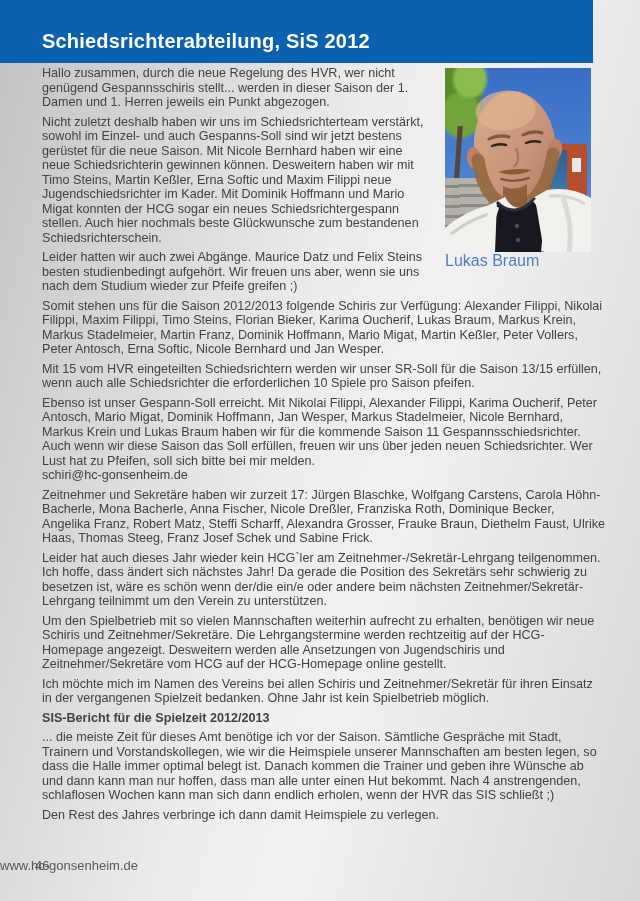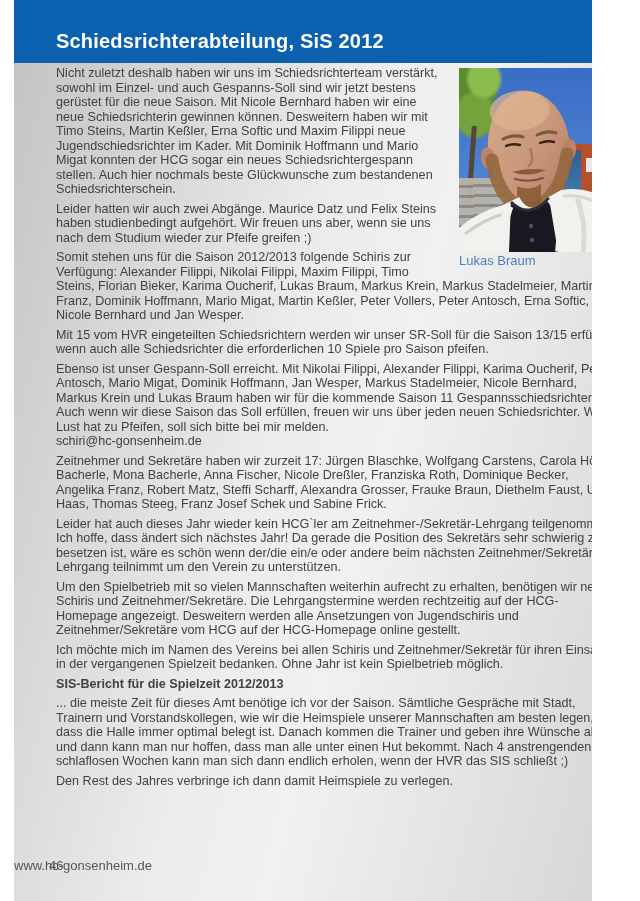--- a/index.html
+++ b/index.html
@@ -1,23 +1,22 @@
 <!DOCTYPE html>
 <html><head>
 <meta charset="utf-8">
 <style>
   html,body { margin:0; padding:0; }
   .page {
     position: relative;
-    width: 578px;
+    width: 640px;
     height: 901px;
     background: linear-gradient(105deg, #c2c2c2 0%, #ececec 45%, #f1f1f1 60%, #d7d7d7 100%);
     font-family: "Liberation Sans", sans-serif;
     overflow: hidden;
-    margin-left: 14px;
   }
   .header-bar {
     position: absolute;
     top: 0; left: 0;
     width: 593px; height: 63px;
     background: #0b61b0;
   }
   .page-title {
     margin: 0;
     padding: 30px 0 0 42px;
@@ -83,21 +82,21 @@
   .steps {
     position: absolute;
     left: 0; bottom: 0;
     width: 52px; height: 74px;
     background: repeating-linear-gradient(178deg, #b9b4aa 0px, #b9b4aa 7px, #8f8a80 7px, #8f8a80 10px);
     opacity: 0.95;
   }
   .person-svg { position: absolute; left: 0; top: 0; }
   .photo-caption {
     margin-top: 2px;
-    font-size: 13px;
+    font-size: 16px;
     color: #4d7fc0;
   }
   .footer {
     position: absolute;
     top: 858px; left: 0;
     width: 640px;
     font-size: 13px;
     color: #575757;
   }
   .page-number { position: absolute; left: 35px; top: 0; }
@@ -169,22 +168,23 @@
           <circle cx="72" cy="158" r="2.2" fill="#4f4f5c"></circle>
           <circle cx="73" cy="172" r="2.2" fill="#4f4f5c"></circle>
 
           <path d="M92,130 Q106,146 101,184" stroke="#f2f1ee" stroke-width="10" fill="none"></path>
           <path d="M50,138 Q42,158 44,184" stroke="#f2f1ee" stroke-width="9" fill="none"></path>
         </svg>
       </div>
       <div class="photo-caption">Lukas Braum</div>
     </div>
 
+    <p>Hallo zusammen, durch die neue Regelung des HVR, wer nicht genügend Gespannsschiris stellt... werden in dieser Saison  der 1. Damen und 1. Herren  jeweils ein Punkt abgezogen.</p>
     <p>Nicht zuletzt deshalb haben wir uns im Schiedsrichterteam verstärkt, sowohl im Einzel- und auch Gespanns-Soll sind wir jetzt bestens gerüstet für die neue Saison. Mit Nicole Bernhard haben wir eine neue Schiedsrichterin gewinnen können. Desweitern haben wir mit Timo Steins, Martin Keßler, Erna Softic und Maxim Filippi neue Jugendschiedsrichter im Kader. Mit Dominik Hoffmann und Mario Migat konnten der HCG sogar ein neues Schiedsrichtergespann stellen. Auch hier nochmals beste Glückwunsche zum bestandenen Schiedsrichterschein.</p>
-    <p>Leider hatten wir auch zwei Abgänge. Maurice Datz und Felix Steins haben studienbedingt aufgehört. Wir freuen uns aber, wenn sie uns nach dem Studium wieder zur Pfeife greifen ;)</p>
+    <p>Leider hatten wir auch zwei Abgänge. Maurice Datz und Felix Steins besten studienbedingt aufgehört. Wir freuen uns aber, wenn sie uns nach dem Studium wieder zur Pfeife greifen ;)</p>
     <p>Somit stehen uns für die Saison 2012/2013 folgende Schiris zur Verfügung: Alexander Filippi, Nikolai Filippi, Maxim Filippi, Timo Steins, Florian Bieker, Karima Oucherif, Lukas Braum, Markus Krein, Markus Stadelmeier, Martin Franz, Dominik Hoffmann, Mario Migat, Martin Keßler, Peter Vollers, Peter Antosch, Erna Softic, Nicole Bernhard und Jan Wesper.</p>
     <p>Mit 15 vom HVR eingeteilten Schiedsrichtern werden wir unser SR-Soll für die Saison 13/15 erfüllen, wenn auch alle Schiedsrichter die erforderlichen 10 Spiele pro Saison pfeifen.</p>
     <p>Ebenso ist unser Gespann-Soll erreicht. Mit Nikolai Filippi, Alexander Filippi, Karima Oucherif, Peter Antosch, Mario Migat, Dominik Hoffmann, Jan Wesper, Markus Stadelmeier, Nicole Bernhard, Markus Krein und Lukas Braum haben wir für die kommende Saison 11 Gespannsschiedsrichter. Auch wenn wir diese Saison das Soll erfüllen, freuen wir uns über jeden neuen Schiedsrichter. Wer Lust hat zu Pfeifen, soll sich bitte bei mir melden.
 schiri@hc-gonsenheim.de</p>
     <p>Zeitnehmer und Sekretäre haben wir zurzeit 17: Jürgen Blaschke, Wolfgang Carstens, Carola Höhn-Bacherle, Mona Bacherle, Anna Fischer, Nicole Dreßler, Franziska Roth, Dominique Becker, Angelika Franz, Robert Matz, Steffi Scharff, Alexandra Grosser, Frauke Braun, Diethelm Faust, Ulrike Haas, Thomas Steeg, Franz Josef Schek und Sabine Frick.</p>
     <p>Leider hat auch dieses Jahr wieder kein HCG`ler am Zeitnehmer-/Sekretär-Lehrgang teilgenommen. Ich hoffe, dass ändert sich nächstes Jahr! Da gerade die Position des Sekretärs sehr schwierig zu besetzen ist, wäre es schön wenn der/die ein/e oder andere beim nächsten Zeitnehmer/Sekretär-Lehrgang teilnimmt um den Verein zu unterstützen.</p>
     <p>Um den Spielbetrieb mit so vielen Mannschaften weiterhin aufrecht zu erhalten, benötigen wir neue Schiris und Zeitnehmer/Sekretäre. Die Lehrgangstermine werden rechtzeitig auf der HCG-Homepage angezeigt. Desweitern werden alle Ansetzungen von Jugendschiris und Zeitnehmer/Sekretäre vom HCG auf der HCG-Homepage online gestellt.</p>
     <p>Ich möchte mich im Namen des Vereins bei allen Schiris und Zeitnehmer/Sekretär für ihren Einsatz in der vergangenen Spielzeit bedanken. Ohne Jahr ist kein Spielbetrieb möglich.</p>
     <p class="subhead">SIS-Bericht für die Spielzeit 2012/2013</p>
     <p>... die meiste Zeit für dieses Amt benötige ich vor der Saison. Sämtliche Gespräche mit Stadt, Trainern und Vorstandskollegen, wie wir die Heimspiele unserer Mannschaften am besten legen, so dass die Halle immer optimal belegt ist. Danach kommen die Trainer und geben ihre Wünsche ab und dann kann man nur hoffen, dass man alle unter einen Hut bekommt. Nach 4 anstrengenden, schlaflosen Wochen kann man sich dann endlich erholen, wenn der HVR das SIS schließt ;)</p>

